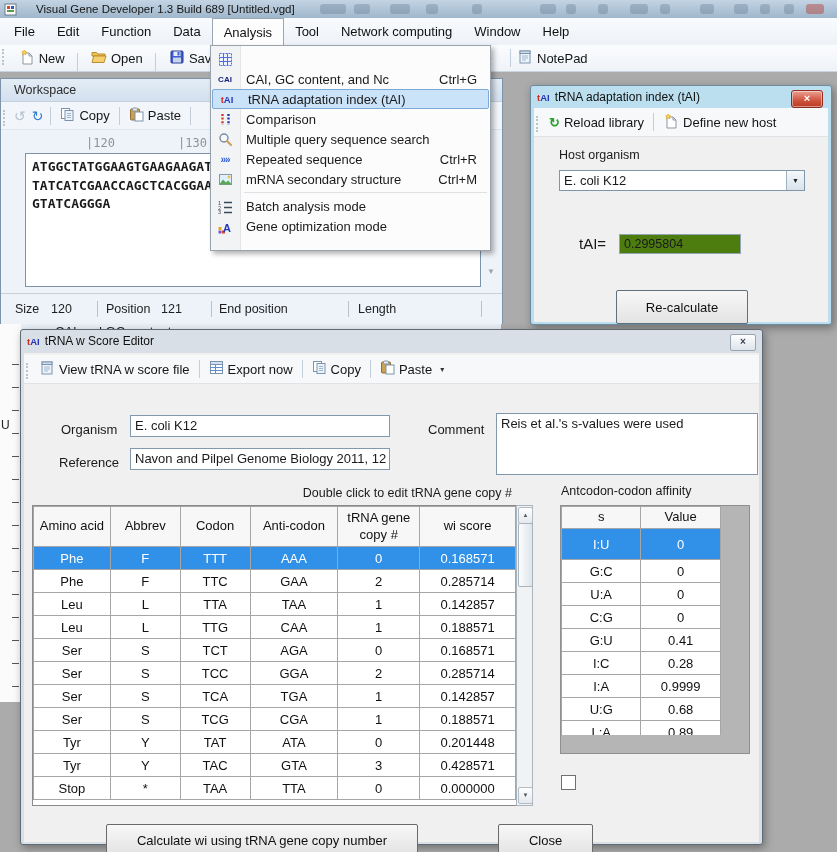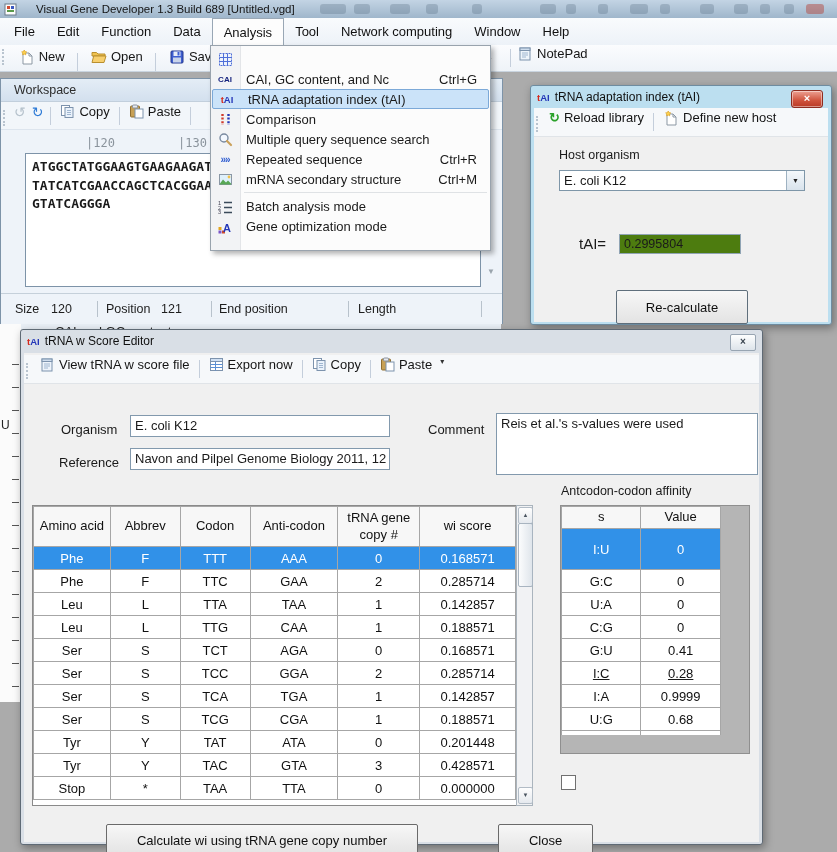--- a/index.html
+++ b/index.html
@@ -6,21 +6,21 @@
   #root{position:relative;width:837px;height:852px;background:#ababab;font-family:"Liberation Sans",sans-serif;font-size:13px;color:#1a1a1a;overflow:hidden}
   .abs{position:absolute}
   
   .titlebar{left:0;top:0;width:837px;height:18px;background:linear-gradient(#c3d4e4,#9fb6cb);border-bottom:1px solid #7e93a8;display:flex;align-items:center}
   .titletext{font-size:11.5px;color:#141414;margin-left:19px;white-space:nowrap}
   .blob{position:absolute;top:4px;height:10px;border-radius:3px;background:#32475e;opacity:.22}
   .menubar{left:0;top:18px;width:837px;height:27px;background:linear-gradient(#f9fbfd,#edf2f8);display:flex;align-items:stretch;padding-left:3px}
   .mb-item{display:flex;align-items:center;padding:0 11px;font-size:13px;color:#111}
   .mb-item.open{background:#fdfdfd;border:1px solid #99a7b5;border-bottom:none}
   .toolbar{left:0;top:45px;width:837px;height:26px;background:linear-gradient(#fbfcfe,#eef3f8);border-bottom:1px solid #c9d4df}
-  .tbi{display:inline-flex;gap:4px;height:24px;padding:0 5px;font-size:13px;color:#151515}
+  .tbi{display:inline-flex;align-items:center;gap:4px;height:24px;padding:0 5px;font-size:13px;color:#151515}
   .vsep{width:1px;background:#c4cedb;height:18px;margin:3px 4px;display:inline-block;vertical-align:middle}
   .grip{width:3px;height:16px;border-left:2px dotted #b9c4cf;display:inline-block;margin:4px 3px 0 2px}
   
   .childwin{background:#eef3f9;border:1px solid #7d93a8}
   .ws-title{height:22px;background:linear-gradient(#e4edf6,#d3e0ee);display:flex;align-items:center;padding-left:13px;font-size:12.5px;color:#2c2c2c;border-bottom:1px solid #c2cfdc}
   .ws-toolbar{height:27px;background:#f2f6fa;display:flex;align-items:center;border-bottom:1px solid #dde5ee}
   .dlg{border-radius:3px;box-shadow:2px 3px 8px rgba(0,0,0,.35)}
   .dlg-tai{background:#bcdff0;border:1px solid #6e8ca0}
   .dlg-ed{background:#d9dfe6;border:1px solid #5f6a75}
   .dlg-titlerow{height:22px;display:flex;align-items:center;padding-left:6px;font-size:12px;color:#101010;white-space:nowrap}
@@ -387,20 +387,21 @@
       <span class="lbl" style="left:404px;top:69px">Comment</span>
       <div class="tbx" style="left:472px;top:60px;width:262px;height:62px;box-sizing:border-box">
           <span>Reis et al.'s s-values were used</span>
         </div>
 
       <span class="lbl" style="left:35px;top:102px">Reference</span>
       <div class="tbx" style="left:106px;top:95px;width:260px;height:22px;box-sizing:border-box">
           <span>Navon and Pilpel Genome Biology 2011, 12</span>
         </div>
 
+      <span class="lbl" style="left:188px;top:133px;width:300px;text-align:right;font-size:12.5px">Double click to edit tRNA gene copy #</span>
 
       <div class="gridwrap" style="left:8px;top:152px;width:483px;height:299px;border:1px solid #8a8a8a;box-sizing:content-box">
           <table class="grid">
             <colgroup>
               <col style="width: 77px;">
               <col style="width: 70px;">
               <col style="width: 70px;">
               <col style="width: 88px;">
               <col style="width: 82px;">
               <col style="width: 96px;">
@@ -522,41 +523,41 @@
                 <col style="width: 80px;">
                 <col style="width: 80px;">
               </colgroup>
               <thead>
                 <tr style="height: 22px;">
                   <th>s</th>
                   <th>Value</th>
                 </tr>
               </thead>
               <tbody>
-                <tr class="sel" style="height: 41px;">
+                <tr class="sel" style="height: 31px;">
                   <td>I:U</td>
                   <td>0</td>
                 </tr>
                 <tr style="height: 23px;">
                   <td>G:C</td>
                   <td>0</td>
                 </tr>
                 <tr style="height: 23px;">
                   <td>U:A</td>
                   <td>0</td>
                 </tr>
                 <tr style="height: 23px;">
                   <td>C:G</td>
                   <td>0</td>
                 </tr>
                 <tr style="height: 23px;">
                   <td>G:U</td>
                   <td>0.41</td>
                 </tr>
-                <tr style="height: 23px; text-decoration: underline;">
+                <tr style="height: 23px;">
                   <td>I:C</td>
                   <td>0.28</td>
                 </tr>
                 <tr style="height: 23px;">
                   <td>I:A</td>
                   <td>0.9999</td>
                 </tr>
                 <tr style="height: 23px;">
                   <td>U:G</td>
                   <td>0.68</td>

